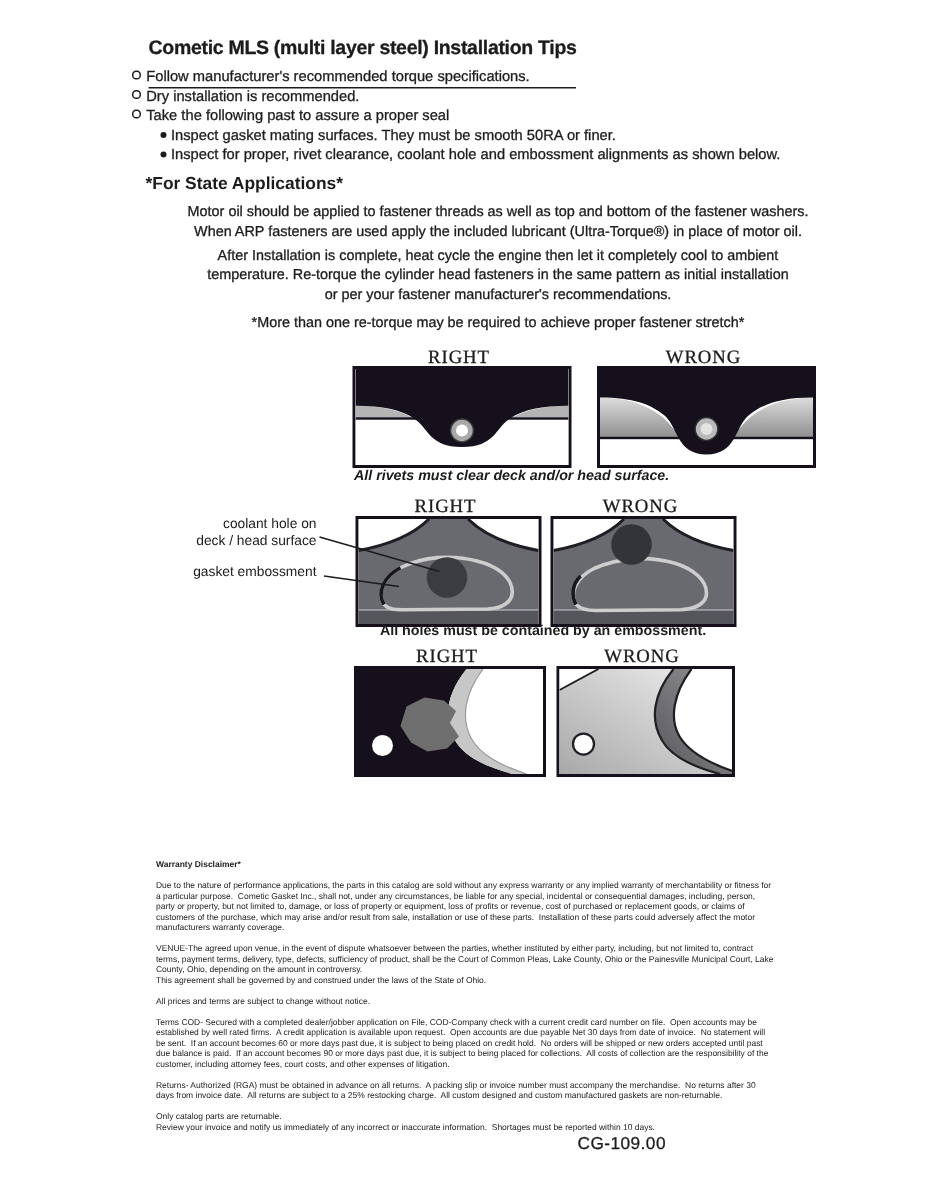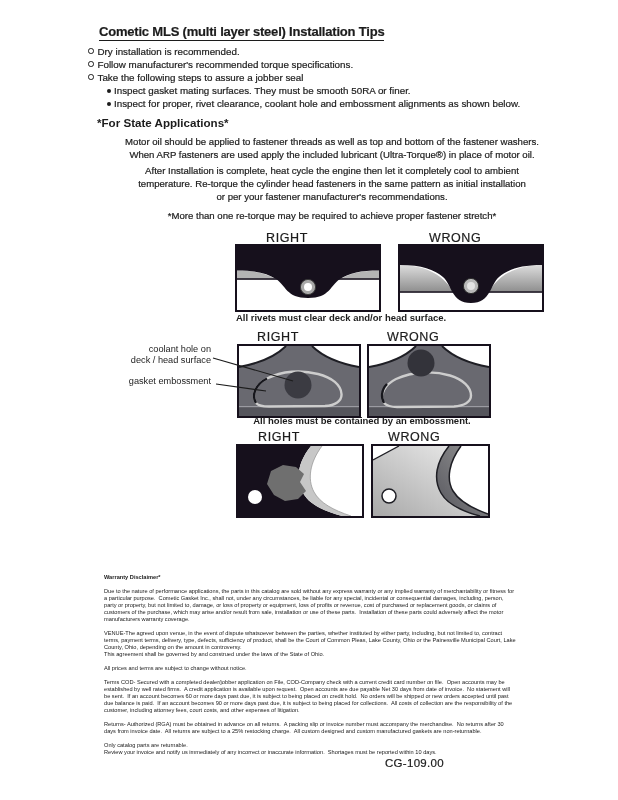--- a/index.html
+++ b/index.html
@@ -5,36 +5,36 @@
   html,body{margin:0;padding:0;background:#ffffff;}
   .page{
     position:relative; width:618px; height:800px; background:#ffffff;
     font-family:"Liberation Sans", sans-serif; color:#1c1c1c; overflow:hidden;
   }
   .abs{position:absolute;}
   .stroke{-webkit-text-stroke:0.2px #1c1c1c;}
 
   
   .title{left:99px; top:24px; font-size:13px; font-weight:bold; letter-spacing:-0.2px;
-         border-bottom:1.6px solid #1c1c1c; padding-bottom:1px;}
+         border-bottom:1.6px solid #1c1c1c; padding-bottom:19px;}
   .tips{left:88px; top:45px; width:480px; font-size:9.8px; line-height:13.1px;}
   .tip-row{white-space:nowrap;}
   .tip-sub{padding-left:19px;}
   .b-ring{display:inline-block; width:3.5px; height:3.5px; border:1px solid #1c1c1c;
           border-radius:50%; margin-right:4px; vertical-align:1.5px;}
   .b-dot{display:inline-block; width:4px; height:4px; background:#1c1c1c;
          border-radius:50%; margin-right:3px; vertical-align:1.5px;}
 
   
   .diesel-h{left:97px; top:116px; font-size:11.6px; font-weight:bold;}
   .para{left:97px; font-size:9.6px; line-height:13px; white-space:pre-line; width:470px;text-align:center;}
   .p1{top:135px;} .p2{top:164px;} .note{top:209px;}
 
   
-  .dlabel{font-size:12.5px; letter-spacing:0.6px; width:80px;}
+  .dlabel{font-size:12.5px; letter-spacing:0.6px; text-align:center; width:80px;font-family:Liberation Serif, serif;}
   .dbox{border:2px solid #16101c; background:#fff;}
   .dbox svg{display:block;}
   .caption{font-size:9.5px; font-weight:bold; line-height:12.5px; white-space:pre-line;}
 
   
   .ann{font-size:9.2px; line-height:11px; text-align:right; white-space:pre-line;margin-left:12px;}
 
   
   .warranty{left:104px; top:574px; width:412px; font-size:5.65px; line-height:7px; color:#222;}
   .warranty .wh{font-weight:bold; margin:0 0 7px 0;}
@@ -43,23 +43,23 @@
   .doccode{left:385px; top:757px; font-size:11.5px; letter-spacing:0.3px;}
 </style>
 </head>
 <body>
 
 <div class="page">
 
   <div class="abs title stroke">Cometic MLS (multi layer steel) Installation Tips</div>
 
   <div class="abs tips stroke">
+    <div class="tip-row"><span class="b-ring"></span><span>Follow manufacturer's recommended torque specifications.</span></div>
     <div class="tip-row"><span class="b-ring"></span><span>Dry installation is recommended.</span></div>
-    <div class="tip-row"><span class="b-ring"></span><span>Follow manufacturer's recommended torque specifications.</span></div>
-    <div class="tip-row"><span class="b-ring"></span><span>Take the following steps to assure a jobber seal</span></div>
+    <div class="tip-row"><span class="b-ring"></span><span>Take the following past to assure a proper seal</span></div>
     <div class="tip-row tip-sub"><span class="b-dot"></span><span>Inspect gasket mating surfaces.  They must be smooth 50RA or finer.</span></div>
     <div class="tip-row tip-sub"><span class="b-dot"></span><span>Inspect for proper, rivet clearance, coolant hole and embossment alignments as shown below.</span></div>
   </div>
 
   <div class="abs diesel-h">*For State Applications*</div>
   <div class="abs para p1 stroke">Motor oil should be applied to fastener threads as well as top and bottom of the fastener washers.
 When ARP fasteners are used apply the included lubricant (Ultra-Torque®) in place of motor oil.</div>
   <div class="abs para p2 stroke">After Installation is complete, heat cycle the engine then let it completely cool to ambient
 temperature. Re-torque the cylinder head fasteners in the same pattern as initial installation
 or per your fastener manufacturer's recommendations.</div>
@@ -91,21 +91,21 @@
       <rect width="142" height="64" fill="#ffffff"></rect>
       <path d="M0,19 C16,19 30,23 41,31.5 C48,37 52,45.5 56,45.5 L0,45.5 Z" fill="url(#gWedge)"></path>
       <path d="M142,19 C126,19 112,23 101,31.5 C94,37 90,45.5 86,45.5 L142,45.5 Z" fill="url(#gWedge)"></path>
       <rect x="0" y="45.2" width="142" height="1.6" fill="#16101c"></rect>
       <path d="M0,0 H142 V19 C120,19 108,23.5 99,31 C90,38.5 91,57 71,57 C51,57 52,38.5 43,31 C34,23.5 22,19 0,19 Z" fill="#16101c"></path>
       <circle cx="71" cy="40" r="7.6" fill="#b9b9b9" stroke="#2e2e2e" stroke-width="1"></circle>
       <circle cx="71" cy="40" r="4" fill="#e3e3e3"></circle>
     </svg>
   </div>
 
-  <div class="abs caption" style="left:236px; top:312px;">All rivets must clear deck and/or head surface.</div>
+  <div class="abs caption" style="left:236px; top:312px;font-style:italic;">All rivets must clear deck and/or head surface.</div>
 
   <div class="abs dlabel stroke" style="left:257px; top:330px;">RIGHT</div>
   <div class="abs dlabel stroke" style="left:387px; top:330px;">WRONG</div>
 
   <div class="abs ann" style="right:407px; top:344px;">coolant hole on
 deck / head surface</div>
   <div class="abs ann" style="right:407px; top:376px;">gasket embossment</div>
 
   <div class="abs dbox" style="left:237px; top:344px;">
     <svg width="120" height="70" viewBox="0 0 120 70">

